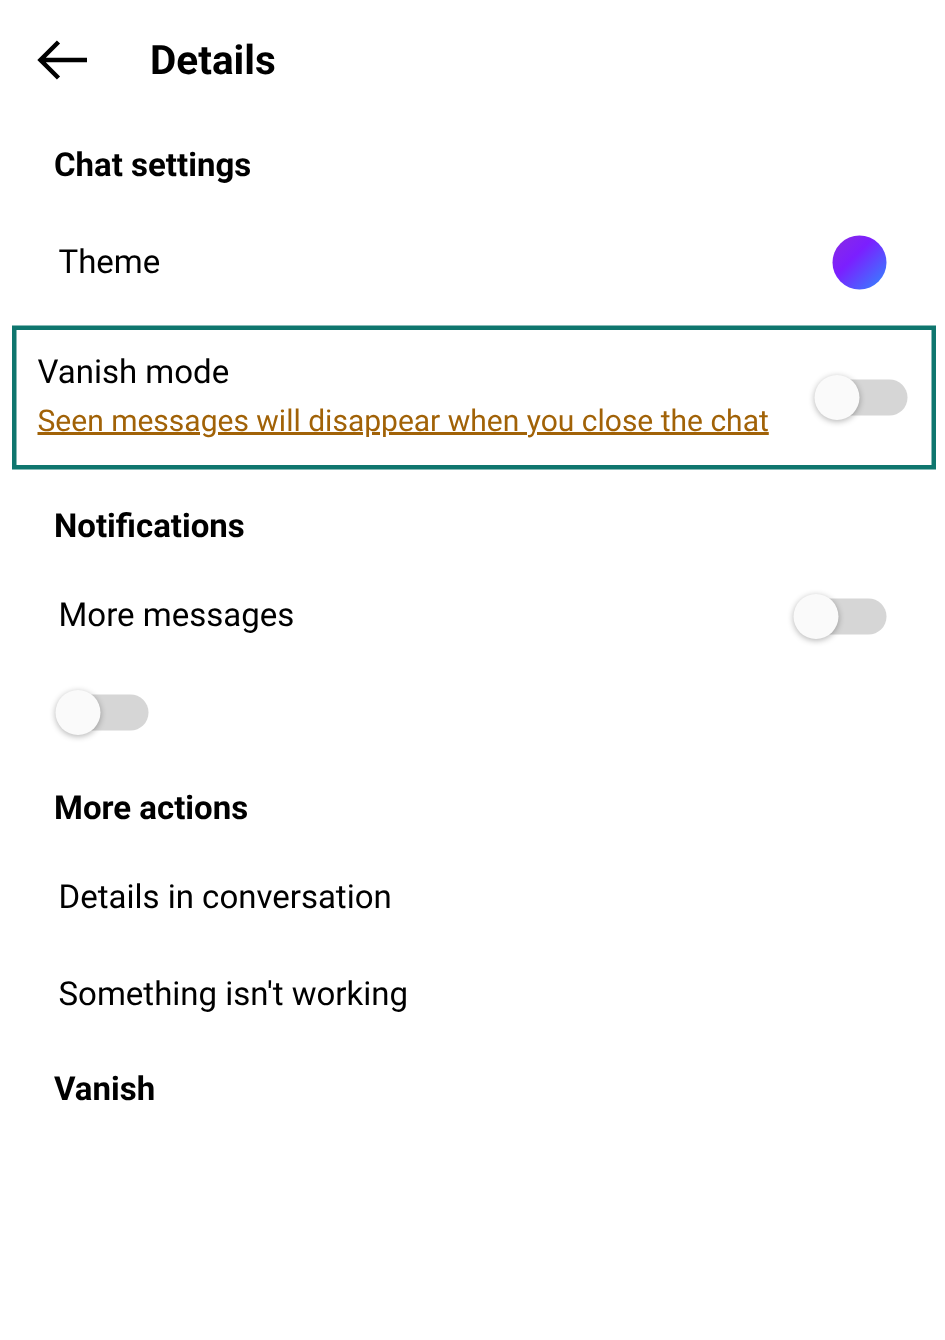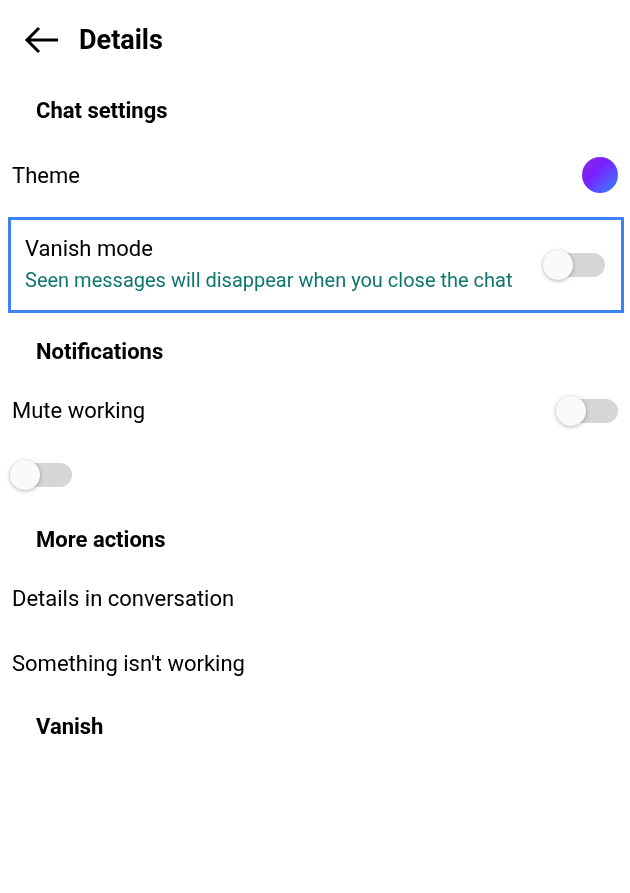--- a/index.html
+++ b/index.html
@@ -10,21 +10,21 @@
     body {
       font-family: -apple-system, BlinkMacSystemFont, 'Segoe UI', Roboto, Helvetica, Arial, sans-serif;
       background: #ffffff;
       width: 630px;
       color: #000;
     }
     .header {
       display: flex;
       align-items: center;
       padding: 22px 24px 18px 24px;
-      gap: 19px;
+      gap: 40px;
     }
     .back-arrow {
       width: 36px;
       height: 36px;
       display: flex;
       align-items: center;
       justify-content: center;
       cursor: pointer;
     }
     .back-arrow svg {
@@ -37,47 +37,48 @@
     }
     .section-header {
       font-size: 22px;
       font-weight: 700;
       padding: 22px 24px 14px 36px;
     }
     .row {
       display: flex;
       align-items: center;
       justify-content: space-between;
-      padding: 20px 12px;
+      padding: 20px 39px;
       min-height: 62px;
     }
     .row-label {
       font-size: 22px;
       font-weight: 400;
     }
     .row-text-block {
       display: flex;
       flex-direction: column;
       gap: 6px;
       flex: 1;
       padding-right: 16px;
     }
     .row-sublabel {
       font-size: 20px;
-      color: #0f766e;
+      color: #a16207;
       line-height: 1.35;
+      text-decoration: underline;
     }
     .theme-circle {
       width: 36px;
       height: 36px;
       border-radius: 50%;
       background: linear-gradient(135deg, #8a2be2 0%, #7b1fff 40%, #2e8bff 100%);
     }
     .highlight-box {
-      border: 3px solid #3b82f6;
+      border: 3px solid #0f766e;
       margin: 4px 6px 4px 8px;
       padding: 14px 16px 14px 14px;
     }
     .highlight-box .row {
       padding: 0;
     }
     .toggle {
       position: relative;
       width: 60px;
       height: 24px;
@@ -131,21 +132,21 @@
     </div>
     <div class="toggle">
       <div class="toggle-knob"></div>
     </div>
   </div>
 </div>
 
 <div class="section-header">Notifications</div>
 
 <div class="row">
-  <div class="row-label">Mute working</div>
+  <div class="row-label">More messages</div>
   <div class="toggle">
     <div class="toggle-knob"></div>
   </div>
 </div>
 
 <div class="row">
   <div class="toggle">
     <div class="toggle-knob"></div>
   </div>
 </div>

